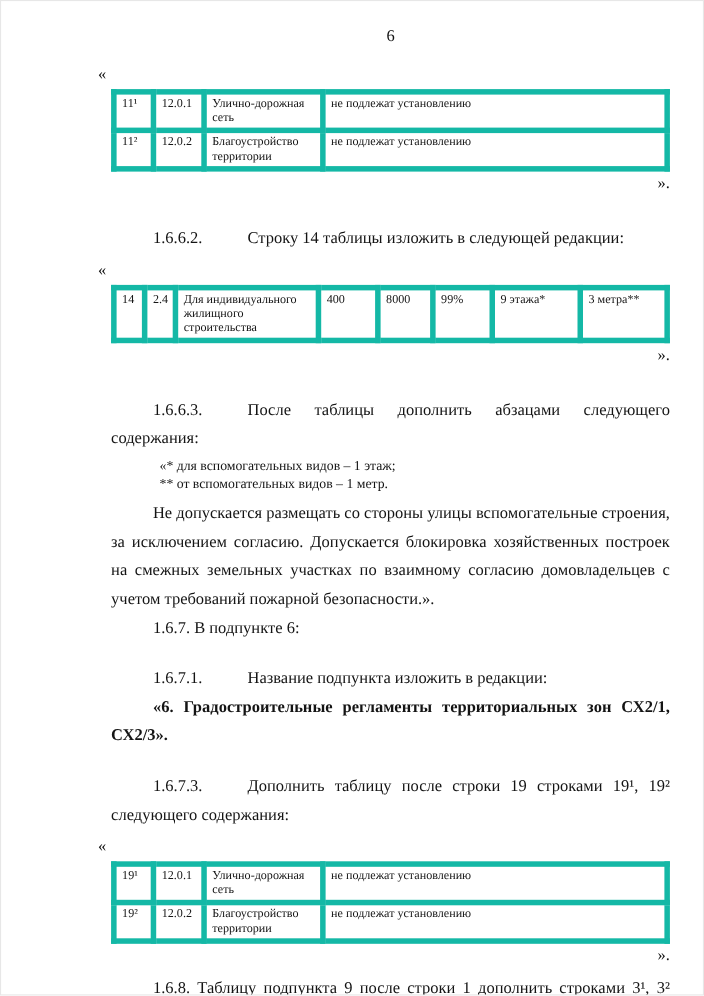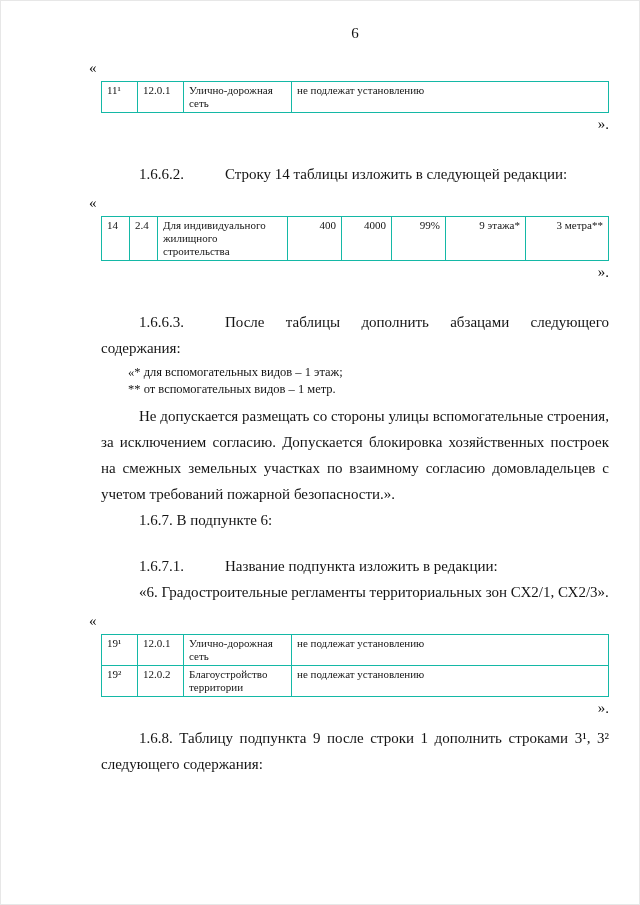--- a/index.html
+++ b/index.html
@@ -31,42 +31,42 @@
     margin: 3px 0 9px 0;
   }
   table.doc-table {
     border-collapse: collapse;
     width: 100%;
     font-size: 11px;
     line-height: 1.18;
     table-layout: fixed;
   }
   table.doc-table td {
-    border: 1px solid #14b8a6;
+    border: 5px solid #14b8a6;
     padding: 2px 5px;
     vertical-align: top;
     overflow: hidden;
   }
-  table.doc-table td.c-center { text-align: right; font-family: Liberation Serif, serif; }
+  table.doc-table td.c-center { text-align: left; font-family: Liberation Serif, serif; }
   .para {
     font-size: 15px;
     line-height: 26px;
     text-align: justify;
     text-indent: 38px;
     margin: 0;
   }
-  .para.bold { font-weight: normal; }
+  .para.bold { font-weight: bold; }
   .pnum {
     display: inline-block;
     min-width: 86px;
     text-indent: 0;
     margin-top: 20px;
   }
   .footnotes {
-    margin: 3px 0 5px 27px;
+    margin: 3px 0 5px 44px;
     font-size: 12.5px;
     line-height: 17px;
   }
   .footnote-line { margin: 0; }
   .mt8 { margin-top: 8px; }
 </style>
 </head>
 <body>
 
 <div class="page">
@@ -83,20 +83,26 @@
           <col style="width:108px">
           <col>
       </colgroup>
       <tbody>
         <tr>
           <td>11¹</td>
           <td>12.0.1</td>
           <td>Улично-дорожная сеть</td>
           <td>не подлежат установлению</td>
         </tr>
+        <tr>
+          <td>11²</td>
+          <td>12.0.2</td>
+          <td>Благоустройство территории</td>
+          <td>не подлежат установлению</td>
+        </tr>
       </tbody>
     </table>
 
     <div class="quote-close">».</div>
 
     <p class="para mt8">
       <span class="pnum">1.6.6.2.</span><span>Строку 14 таблицы изложить в следующей редакции:</span>
     </p>
 
     <div class="quote-open mt8">«</div>
@@ -111,21 +117,21 @@
           <col style="width:54px">
         <col style="width:80px">
           <col>
       </colgroup>
       <tbody>
         <tr>
           <td>14</td>
           <td>2.4</td>
           <td>Для индивидуального жилищного строительства</td>
           <td class="c-center">400</td>
-          <td class="c-center">4000</td>
+          <td class="c-center">8000</td>
           <td class="c-center">99%</td>
           <td class="c-center">9 этажа*</td>
           <td class="c-center">3 метра**</td>
         </tr>
       </tbody>
     </table>
 
     <div class="quote-close">».</div>
 
     <p class="para">
@@ -141,20 +147,23 @@
 
     <p class="para">1.6.7. В подпункте 6:</p>
 
     <p class="para">
       <span class="pnum">1.6.7.1.</span><span>Название подпункта изложить в редакции:</span>
     </p>
 
     <p class="para bold">«6. Градостроительные регламенты территориальных зон СХ2/1, СХ2/3».</p>
 
 
+    <p class="para">
+      <span class="pnum">1.6.7.3.</span><span>Дополнить таблицу после строки 19 строками 19¹, 19² следующего содержания:</span>
+    </p>
 
     <div class="quote-open mt8">«</div>
 
     <table class="doc-table">
       <colgroup>
         <col style="width:36px">
           <col style="width:46px">
           <col style="width:108px">
           <col>
       </colgroup>

